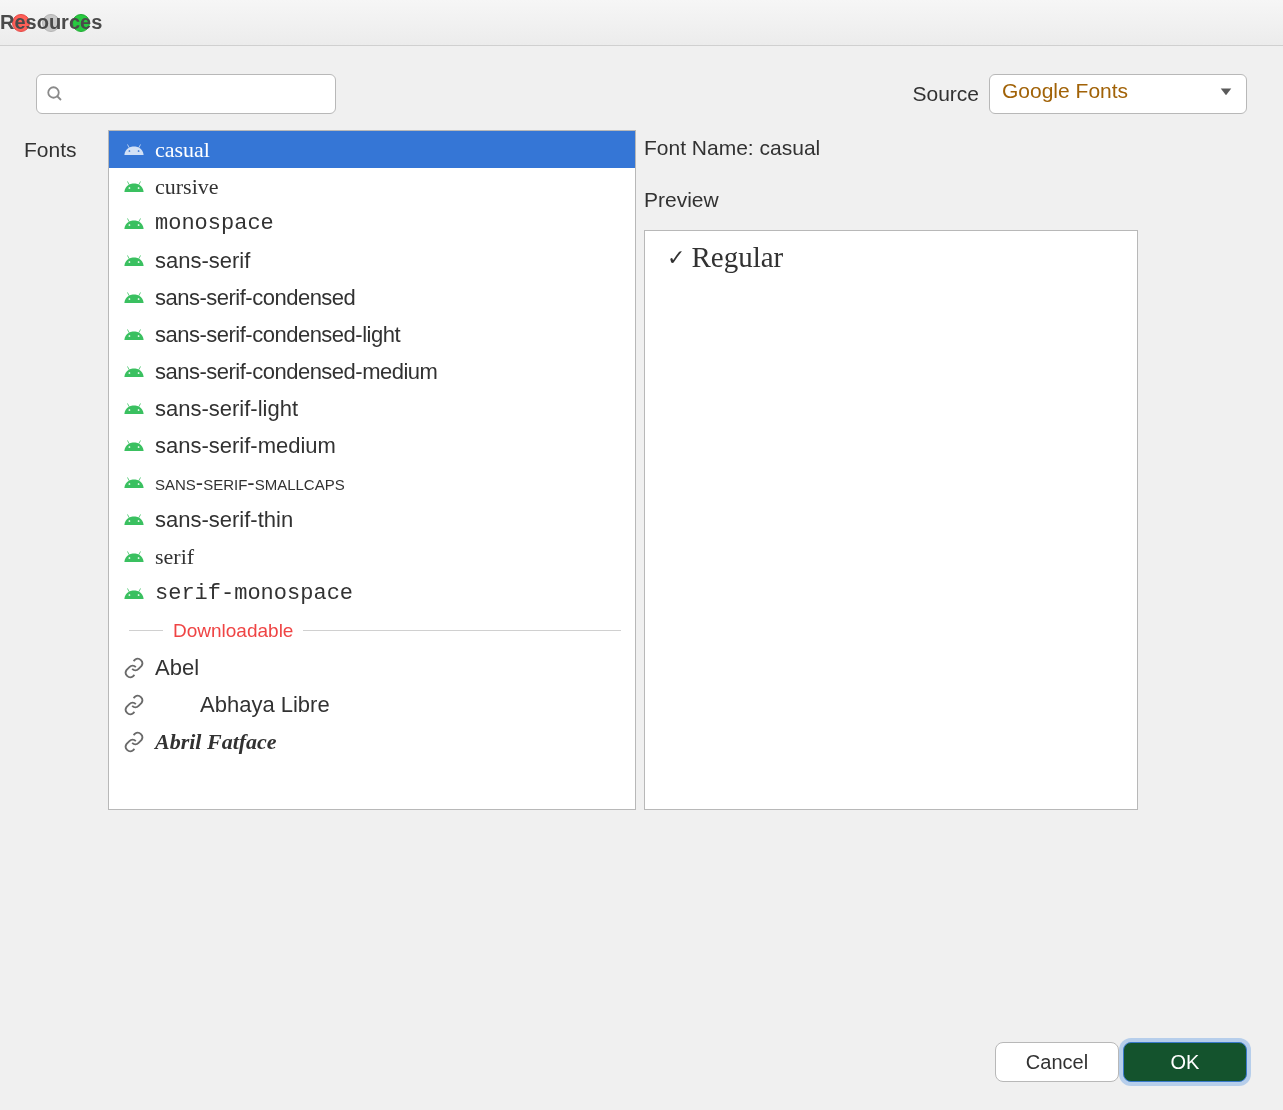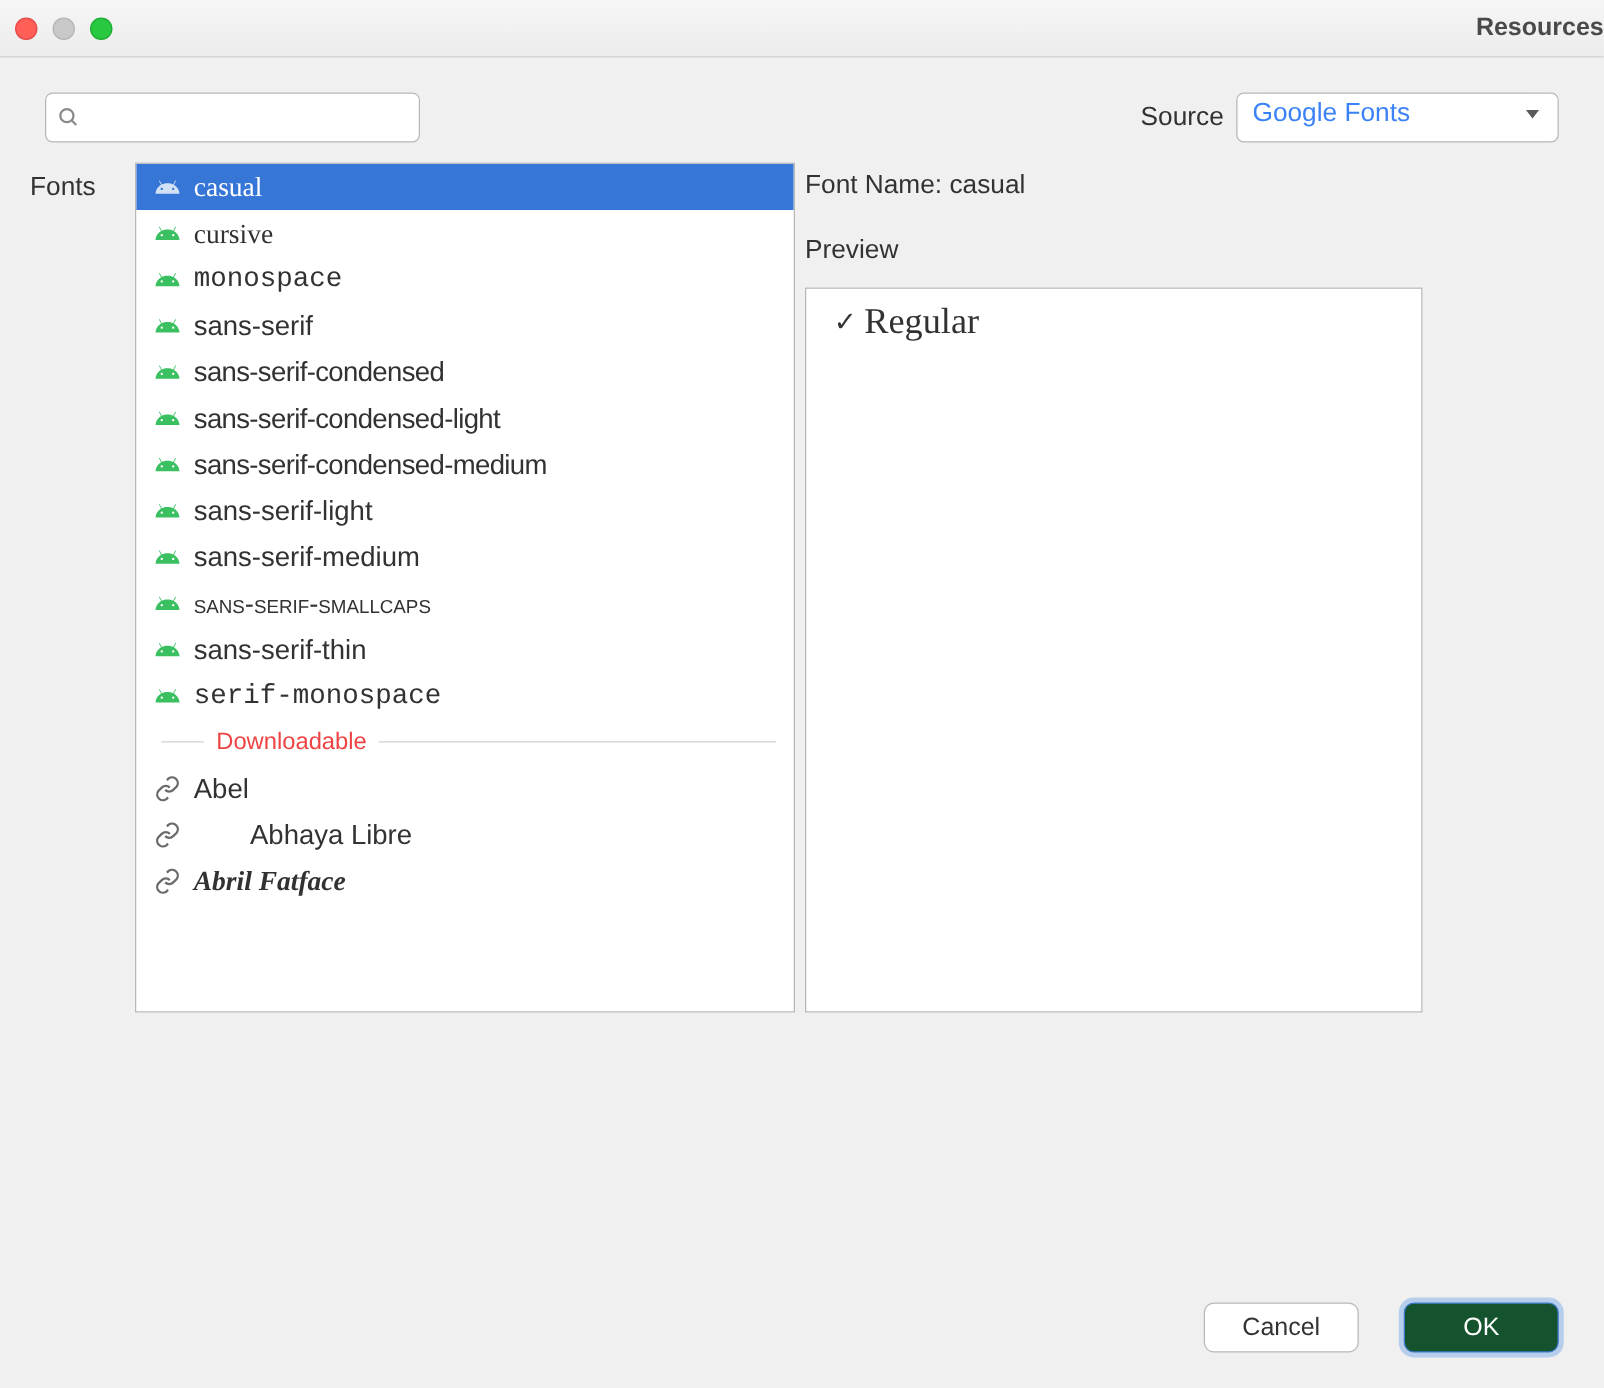--- a/index.html
+++ b/index.html
@@ -30,21 +30,21 @@
       width: 18px;
       height: 18px;
       border-radius: 50%;
     }
     .tl-close { background: #ff5f57; border: 1px solid #e34946; }
     .tl-min { background: #c8c8c8; border: 1px solid #b4b4b4; }
     .tl-max { background: #28c940; border: 1px solid #1fab33; }
     .window-title {
       position: absolute;
       left: 0; right: 0;
-      text-align: right;
+      text-align: left;
       font-weight: 600;
       color: #4a4a4a;
       font-size: 20px;
       pointer-events: none;
     }
     .toolbar {
       display: flex;
       align-items: center;
       padding: 28px 36px 8px 36px;
     }
@@ -81,21 +81,21 @@
       width: 258px;
     }
     .source-select {
       width: 100%;
       height: 40px;
       border: 1px solid #b8b8b8;
       border-radius: 6px;
       background: #fff;
       padding: 4px 36px 4px 12px;
       font-size: 21px;
-      color: #3b82f6;
+      color: #a16207;
       appearance: none;
     }
     .select-chevron {
       position: absolute;
       right: 12px;
       top: 50%;
       transform: translateY(-50%);
       pointer-events: none;
       color: #5a5a5a;
     }
@@ -204,21 +204,21 @@
       font-family: "Comic Sans MS", "Chalkboard SE", cursive;
       color: #323232;
       margin-top: 4px;
     }
     .check { font-size: 22px; font-family: -apple-system, sans-serif; }
     .button-bar {
       position: absolute;
       bottom: 28px;
       right: 36px;
       display: flex;
-      gap: 36px;
+      gap: 4px;
       padding-left: 36px;
     }
     .btn {
       height: 40px;
       min-width: 124px;
       border-radius: 8px;
       font-size: 20px;
       text-align: center;
       padding: 0 20px;
       cursor: pointer;
@@ -335,20 +335,26 @@
       <div class="font-item">
         <svg class="android-icon" viewBox="0 0 24 24">
           <path fill="#3ac060" d="M17.6 9.5l1.8-3.1c.1-.2 0-.4-.2-.5s-.4 0-.5.2l-1.8 3.2c-1.4-.6-2.9-1-4.9-1s-3.5.4-4.9 1L5.3 6.1c-.1-.2-.3-.3-.5-.2s-.3.3-.2.5l1.8 3.1C3.6 11.1 1.7 14 1.5 17.5h21C22.3 14 20.4 11.1 17.6 9.5zM7 14.2c-.6 0-1-.5-1-1s.5-1 1-1 1 .5 1 1-.4 1-1 1zm10 0c-.6 0-1-.5-1-1s.5-1 1-1 1 .5 1 1-.4 1-1 1z"></path>
         </svg>
         <span class="font-label f-sans-thin">sans-serif-thin</span>
       </div>
       <div class="font-item">
         <svg class="android-icon" viewBox="0 0 24 24">
           <path fill="#3ac060" d="M17.6 9.5l1.8-3.1c.1-.2 0-.4-.2-.5s-.4 0-.5.2l-1.8 3.2c-1.4-.6-2.9-1-4.9-1s-3.5.4-4.9 1L5.3 6.1c-.1-.2-.3-.3-.5-.2s-.3.3-.2.5l1.8 3.1C3.6 11.1 1.7 14 1.5 17.5h21C22.3 14 20.4 11.1 17.6 9.5zM7 14.2c-.6 0-1-.5-1-1s.5-1 1-1 1 .5 1 1-.4 1-1 1zm10 0c-.6 0-1-.5-1-1s.5-1 1-1 1 .5 1 1-.4 1-1 1z"></path>
         </svg>
+        <span class="font-label f-serif">serif</span>
+      </div>
+      <div class="font-item">
+        <svg class="android-icon" viewBox="0 0 24 24">
+          <path fill="#3ac060" d="M17.6 9.5l1.8-3.1c.1-.2 0-.4-.2-.5s-.4 0-.5.2l-1.8 3.2c-1.4-.6-2.9-1-4.9-1s-3.5.4-4.9 1L5.3 6.1c-.1-.2-.3-.3-.5-.2s-.3.3-.2.5l1.8 3.1C3.6 11.1 1.7 14 1.5 17.5h21C22.3 14 20.4 11.1 17.6 9.5zM7 14.2c-.6 0-1-.5-1-1s.5-1 1-1 1 .5 1 1-.4 1-1 1zm10 0c-.6 0-1-.5-1-1s.5-1 1-1 1 .5 1 1-.4 1-1 1z"></path>
+        </svg>
         <span class="font-label f-serif-mono">serif-monospace</span>
       </div>
       <div class="divider-row">
         <span class="line short"></span>
         <span>Downloadable</span>
         <span class="line"></span>
       </div>
       <div class="font-item">
         <svg class="link-icon" viewBox="0 0 24 24" fill="none" stroke="currentColor" stroke-width="2">
           <path d="M10 13a5 5 0 0 0 7 0l3-3a5 5 0 0 0-7-7l-1.5 1.5"></path>

